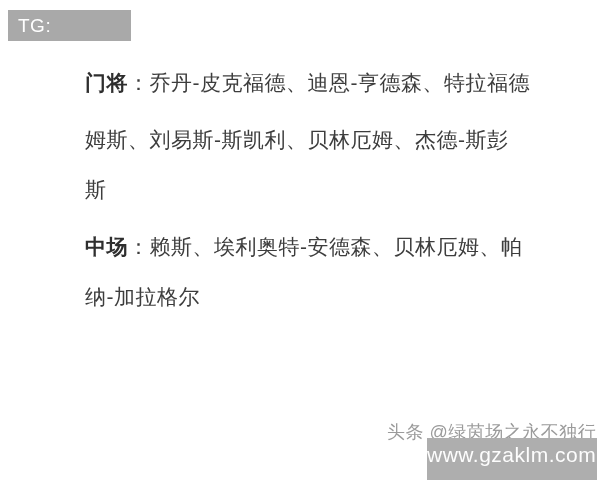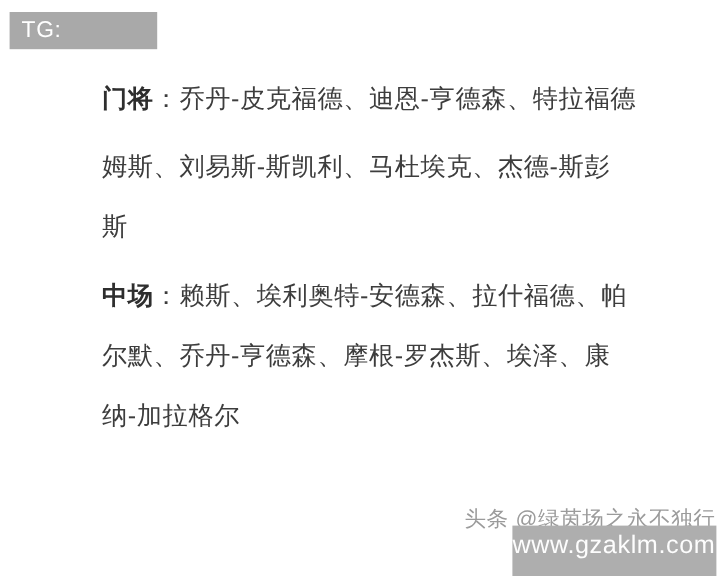--- a/index.html
+++ b/index.html
@@ -81,27 +81,26 @@
 
   <div class="badge">TG: MYYJJPP</div>
 
   <div class="content">
 
     <div class="section">
       <div class="line"><span class="pos-label">门将</span><span>：</span><span>乔丹-皮克福德、迪恩-亨德森、特拉福德</span></div>
     </div>
 
     <div class="section">
-      <div class="line"><span>姆斯、刘易斯-斯凯利、马杜埃克、杰德-斯彭</span></div>
+      <div class="line"><span>姆斯、刘易斯-斯凯利、贝林厄姆、杰德-斯彭</span></div>
       <div class="line"><span>斯</span></div>
     </div>
 
     <div class="section">
-      <div class="line"><span class="pos-label">中场</span><span>：</span><span>赖斯、埃利奥特-安德森、拉什福德、帕</span></div>
-      <div class="line"><span>尔默、乔丹-亨德森、摩根-罗杰斯、埃泽、康</span></div>
+      <div class="line"><span class="pos-label">中场</span><span>：</span><span>赖斯、埃利奥特-安德森、贝林厄姆、帕</span></div>
       <div class="line"><span>纳-加拉格尔</span></div>
     </div>
 
     <div class="section">
     </div>
 
   </div>
 
   <div class="wm-toutiao">头条 @绿茵场之永不独行</div>
 

